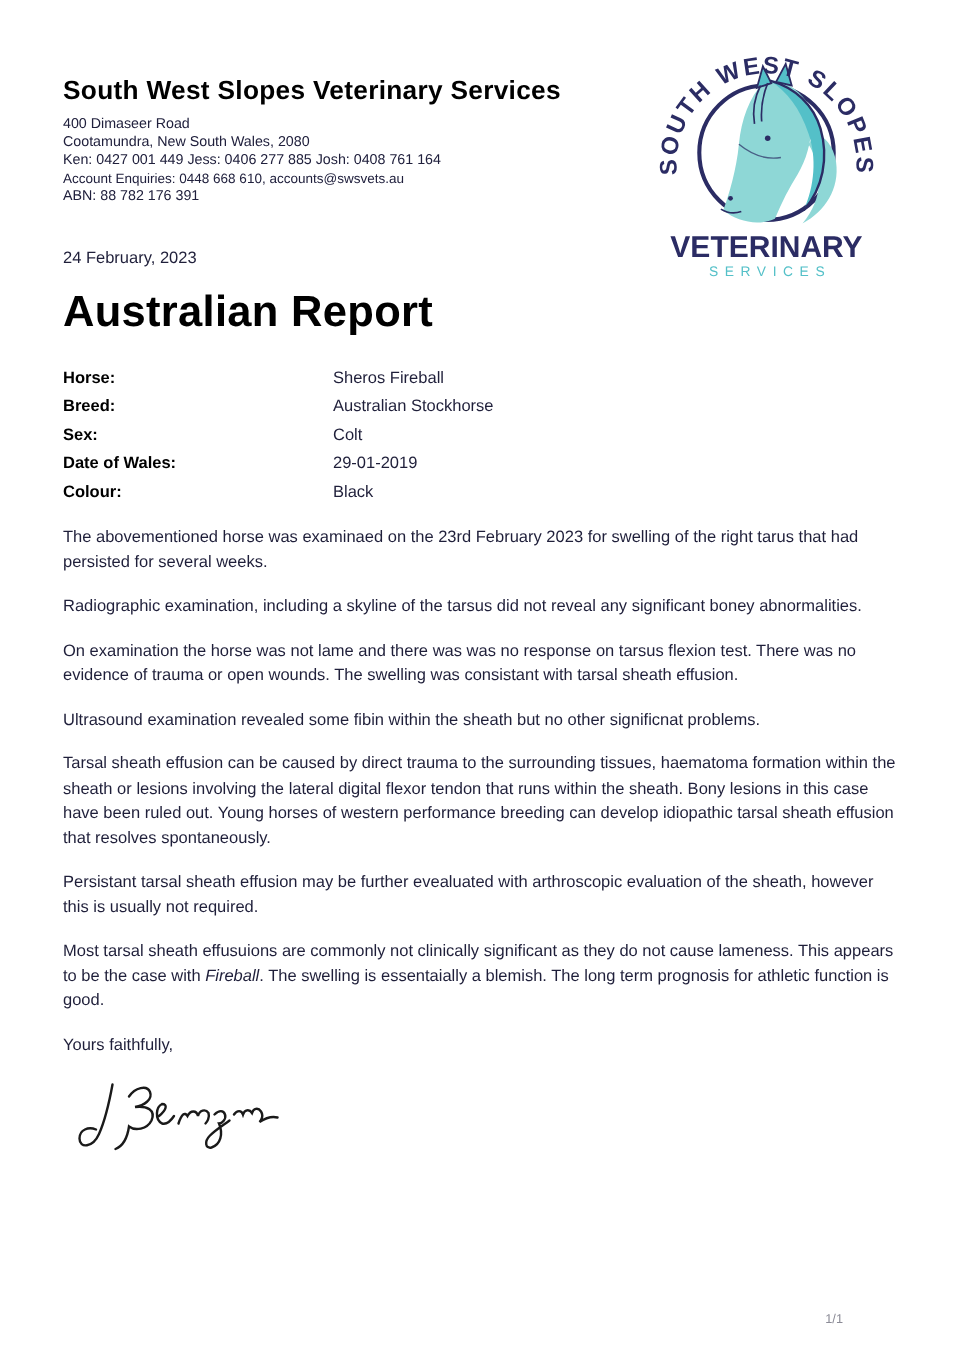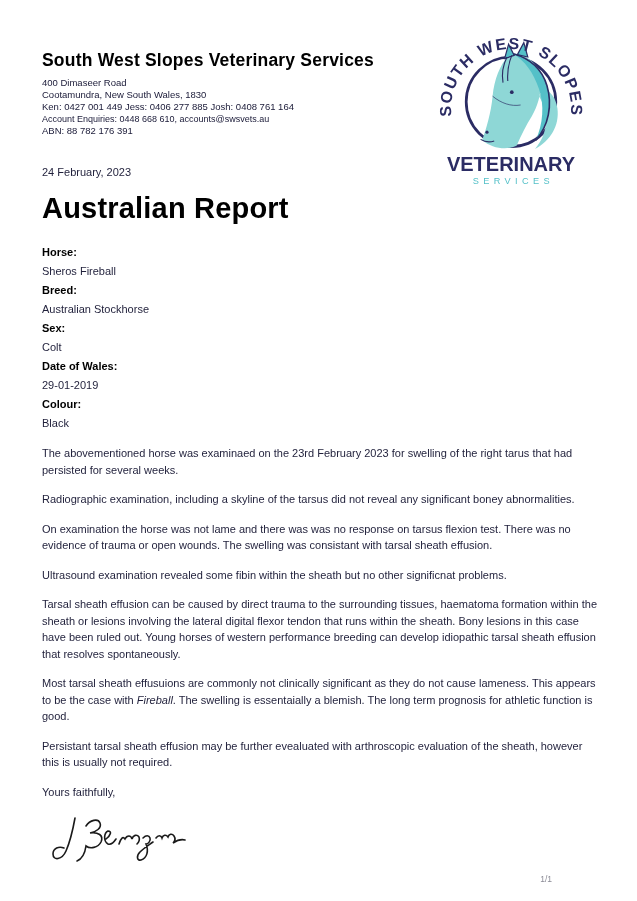--- a/index.html
+++ b/index.html
@@ -13,44 +13,44 @@
   .header-left { padding-top:50px; }
   .company-name { font-size:17.5px; font-weight:bold; color:#000; letter-spacing:.2px; margin-bottom:6px; }
   .addr { font-size:9.5px; line-height:12px; color:#20203d; }
   .addr.small { font-size:9px; }
   .logo { position:absolute; top:20px; right:16px; width:160px; height:170px; }
   
   .date { margin-top:28px; font-size:11px; line-height:14px; color:#1f1f3a; }
   .report-title { margin-top:12px; font-size:29px; line-height:34px; font-weight:bold; color:#000; letter-spacing:.2px; }
   
   .details { margin-top:18px; font-size:11px; }
-  .detail-row { display:flex; line-height:19px;flex-direction:column; }
+  .detail-row { display:flex; line-height:19px; }
   .detail-label { width:180px; font-weight:bold; color:#000; }
   .detail-value { color:#1f1f3a; }
   
   .letter-body { margin-top:12px; font-size:11px; line-height:16.5px; width:558px; }
   .letter-body p { margin:0 0 13px 0; }
   .em { font-style:italic; }
   .closing { margin-bottom:2px; }
   .signature { margin:4px 0 0 6px; display:block; }
   .signer { margin-top:8px; font-size:11px; }
   
-  .page-indicator { position:absolute; right:55px; bottom:17px; font-size:8.5px; color:#8b8b96; }
+  .page-indicator { position:absolute; right:45px; bottom:17px; font-size:8.5px; color:#8b8b96; }
   
   .logo text { font-family:"Liberation Sans","DejaVu Sans",sans-serif; }
 </style>
 </head>
 <body>
 
 <div class="page">
 
   <div class="header-left">
     <div class="company-name">South West Slopes Veterinary Services</div>
     <div class="addr">400 Dimaseer Road</div>
-    <div class="addr">Cootamundra, New South Wales, 1830</div>
+    <div class="addr">Cootamundra, New South Wales, 2080</div>
     <div class="addr">Ken: 0427 001 449 Jess: 0406 277 885 Josh: 0408 761 164</div>
     <div class="addr small">Account Enquiries: 0448 668 610, accounts@swsvets.au</div>
     <div class="addr">ABN: 88 782 176 391</div>
   </div>
 
   <div class="logo">
     <svg viewBox="0 0 200 212" width="160" height="170">
       <defs>
         <path id="arcpath" d="M 28,132 A 75,75 0 1 1 172,132" fill="none"></path>
       </defs>
@@ -110,22 +110,22 @@
       <span class="detail-value">Black</span>
     </div>
   </div>
 
   <div class="letter-body">
     <p>The abovementioned horse was examinaed on the 23rd February 2023 for swelling of the right tarus that had persisted for several weeks.</p>
     <p>Radiographic examination, including a skyline of the tarsus did not reveal any significant boney abnormalities.</p>
     <p>On examination the horse was not lame and there was was no response on tarsus flexion test. There was no evidence of trauma or open wounds. The swelling was consistant with tarsal sheath effusion.</p>
     <p>Ultrasound examination revealed some fibin within the sheath but no other significnat problems.</p>
     <p>Tarsal sheath effusion can be caused by direct trauma to the surrounding tissues, haematoma formation within the sheath or lesions involving the lateral digital flexor tendon that runs within the sheath. Bony lesions in this case have been ruled out. Young horses of western performance breeding can develop idiopathic tarsal sheath effusion that resolves spontaneously.</p>
+    <p>Persistant tarsal sheath effusion may be further evealuated with arthroscopic evaluation of the sheath, however this is usually not required.</p>
     <p><span>Most tarsal sheath effusuions are commonly not clinically significant as they do not cause lameness. This appears to be the case with </span><span class="em">Fireball</span><span>.  The swelling is essentaially a blemish. The long term prognosis for athletic function is good.</span></p>
-    <p>Persistant tarsal sheath effusion may be further evealuated with arthroscopic evaluation of the sheath, however this is usually not required.</p>
     <p class="closing">Yours faithfully,</p>
 
     <svg class="signature" width="150" height="50" viewBox="0 0 150 50">
       <g fill="none" stroke="#1a1a1a" stroke-width="1.6" stroke-linecap="round">
         <path d="M27,5 C25,16 22,29 18,38 C14,47 5,48 5,41 C5,35 11,33 16,35"></path>
         <path d="M38,13 C42,7 50,5 52,10 C54,15 48,19 42,20 C50,19 56,22 53,29 C50,35 42,36 38,33 C37,40 34,46 29,48"></path>
         <path d="M58,26 C63,22 64,18 60,18 C56,20 55,28 60,31 C63,32 66,29 68,26"></path>
         <path d="M71,31 C73,25 75,23 77,26 C79,22 83,22 84,26 C85,22 89,21 91,24 C92,27 90,30 89,31"></path>
         <path d="M95,25 C98,22 101,22 102,25 C103,28 100,31 98,31 C101,38 99,45 93,47 C89,48 88,43 92,39 C96,35 101,32 105,29"></path>
         <path d="M108,25 C110,22 113,22 114,25 C115,22 118,21 120,24 C121,21 124,20 126,23 C128,26 126,29 125,30 C128,28 133,26 137,27"></path>

